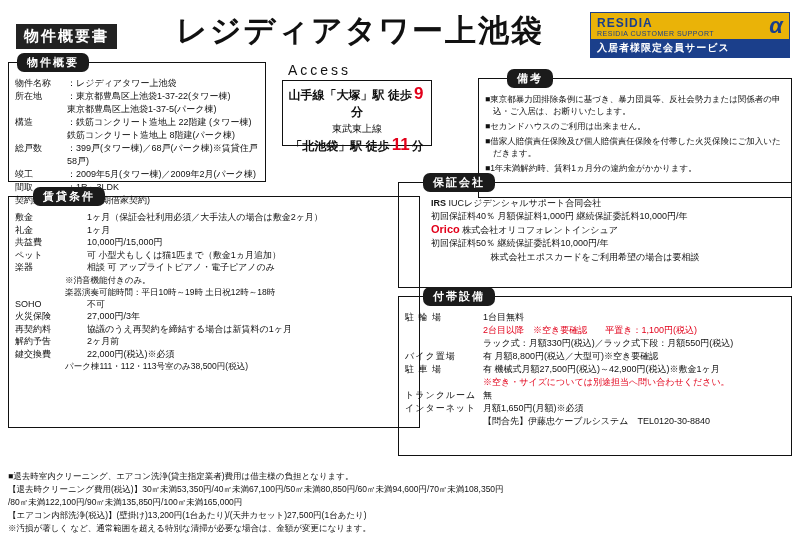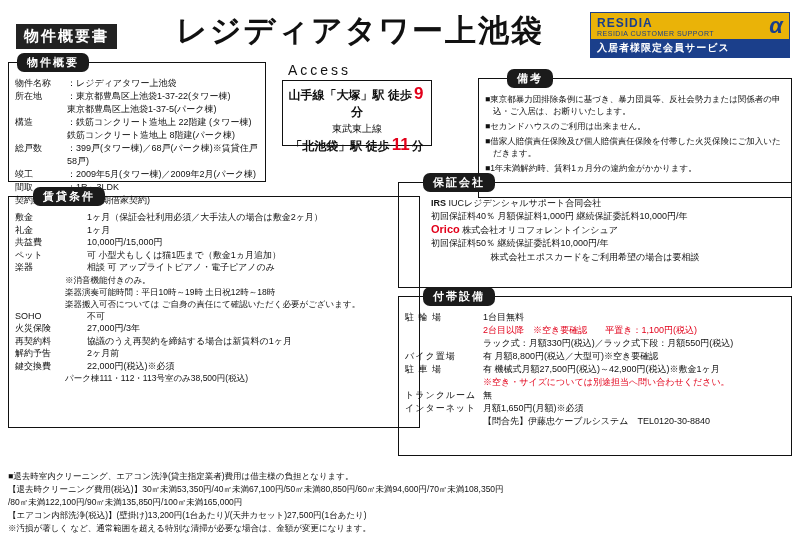--- a/index.html
+++ b/index.html
@@ -186,21 +186,20 @@
     <div class="row">
       <div class="k">ペット</div>
       <div class="v">可 小型犬もしくは猫1匹まで（敷金1ヵ月追加）</div>
     </div>
     <div class="row">
       <div class="k">楽器</div>
       <div class="v">相談 可 アップライトピアノ・電子ピアノのみ</div>
     </div>
     <div class="note">※消音機能付きのみ。</div>
     <div class="note">楽器演奏可能時間：平日10時～19時 土日祝12時～18時</div>
-    <div class="note">楽器搬入可否については ご自身の責任にて確認いただく必要がございます。</div>
     <div class="row">
       <div class="k">SOHO</div>
       <div class="v">不可</div>
     </div>
     <div class="row">
       <div class="k">火災保険</div>
       <div class="v">27,000円/3年</div>
     </div>
     <div class="row">
       <div class="k">再契約料</div>

